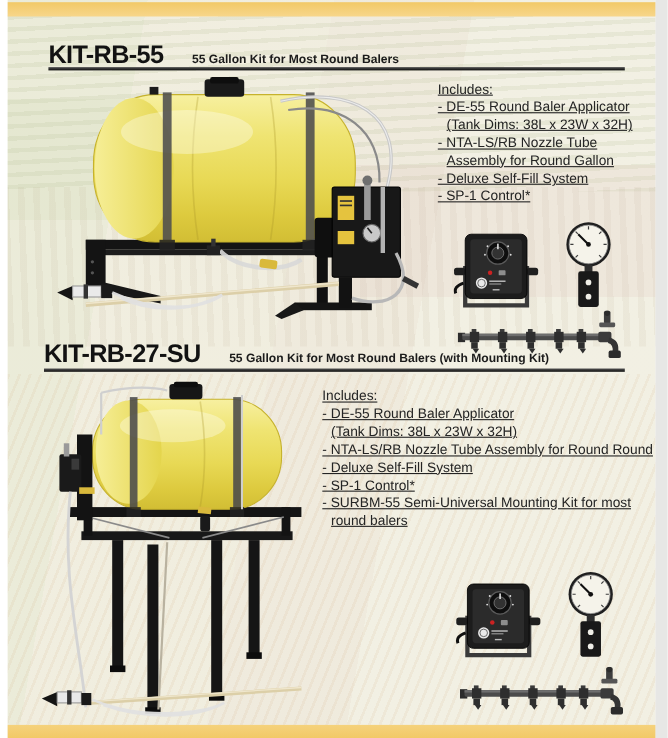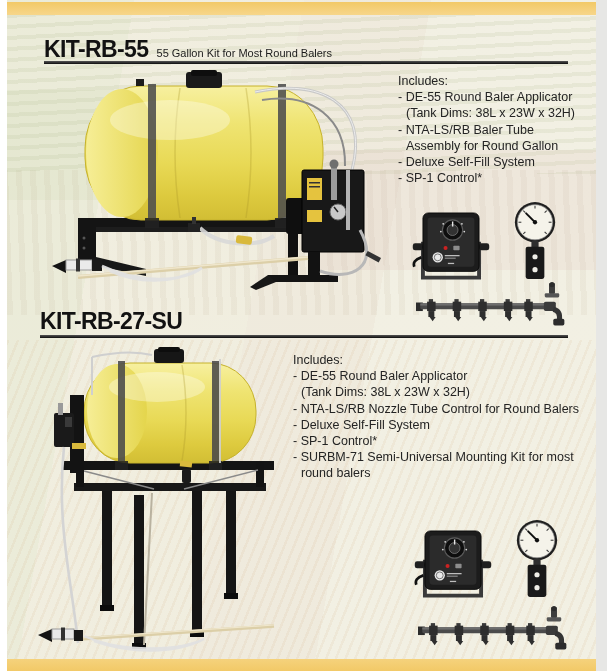--- a/index.html
+++ b/index.html
@@ -22,25 +22,25 @@
   .tex-bot{top:340px;height:319px;background:repeating-linear-gradient(112deg, rgba(205,160,110,0.10) 0 2.5px, rgba(255,255,255,0) 2.5px 9px);}
   .patch-pink{position:absolute;left:52%;top:150px;width:48%;height:120px;background:rgba(219,188,182,0.16);pointer-events:none;}
   .patch-green{position:absolute;left:0;top:90px;width:40%;height:110px;background:rgba(200,214,170,0.16);pointer-events:none;}
 
   .accent-bar{position:absolute;left:0;width:100%;background:#f3cb6c;}
   .accent-top{top:2px;height:13px;background:linear-gradient(#f2c967,#f7d68a);}
   .accent-bottom{top:659px;height:12px;background:linear-gradient(#f5d27c,#f2c967);}
 
   .kit-header{position:absolute;display:flex;align-items:baseline;white-space:nowrap;}
   .kit-title{font-size:23px;font-weight:bold;color:#121212;letter-spacing:-0.6px;}
-  .kit-subtitle{font-size:11px;font-weight:normal;color:#1b1b1b;margin-left:8px;}
+  .kit-subtitle{font-size:11px;font-weight:bold;color:#1b1b1b;margin-left:26px;}
   .rule{position:absolute;height:3px;background:linear-gradient(#555,#0d0d0d);}
 
   .includes{position:absolute;color:#242424;font-size:12.5px;line-height:16.2px;}
-  .includes .line{white-space:nowrap;}
+  .includes .line{white-space:nowrap;text-decoration:underline;}
   .includes .indent{padding-left:8px;}
 
   .illus{position:absolute;}
   .cluster{position:absolute;}
   .cluster .ctrl{position:absolute;left:0;top:6px;}
   .cluster .gaug{position:absolute;left:100px;top:0;}
   .cluster .nozl{position:absolute;left:4px;}
 </style>
 </head>
 <body>
@@ -161,21 +161,21 @@
   <div class="kit-header" style="left:37px;top:36px;">
     <span class="kit-title">KIT-RB-55</span>
     <span class="kit-subtitle">55 Gallon Kit for Most Round Balers</span>
   </div>
   <div class="rule" style="left:37px;top:61px;width:524px;"></div>
 
   <div class="includes" style="left:391px;top:73px;width:200px;">
     <div class="line">Includes:</div>
     <div class="line">- DE-55 Round Baler Applicator</div>
     <div class="line indent">(Tank Dims: 38L x 23W x 32H)</div>
-    <div class="line">- NTA-LS/RB Baler Tube</div>
+    <div class="line">- NTA-LS/RB Nozzle Tube</div>
     <div class="line indent">Assembly for Round Gallon</div>
     <div class="line">- Deluxe Self-Fill System</div>
     <div class="line">- SP-1 Control*</div>
   </div>
 
   <svg class="illus" style="left:43px;top:70px;" width="335" height="237" viewBox="0 0 335 237">
     <g>
       <rect x="28" y="148" width="268" height="9" fill="#141414"></rect>
       <rect x="40" y="157" width="240" height="5" fill="#1d1d1d"></rect>
       <polygon points="28,148 46,148 46,196 28,196" fill="#141414"></polygon>
@@ -245,31 +245,32 @@
     <svg class="gaug" width="46" height="92">
         <use href="#sym-gauge"></use>
       </svg>
     <svg class="nozl" style="top:86px;" width="162" height="47">
         <use href="#sym-nozzlebar"></use>
       </svg>
   </div>
 
   <div class="kit-header" style="left:33px;top:308px;">
     <span class="kit-title">KIT-RB-27-SU</span>
+    <span class="kit-subtitle">55 Gallon Kit for Most Round Balers (with Mounting Kit)</span>
   </div>
   <div class="rule" style="left:33px;top:335px;width:528px;"></div>
 
   <div class="includes" style="left:286px;top:352px;width:305px;">
     <div class="line">Includes:</div>
     <div class="line">- DE-55 Round Baler Applicator</div>
     <div class="line indent">(Tank Dims: 38L x 23W x 32H)</div>
-    <div class="line">- NTA-LS/RB Nozzle Tube Control for Round Balers</div>
+    <div class="line">- NTA-LS/RB Nozzle Tube Assembly for Round Round</div>
     <div class="line">- Deluxe Self-Fill System</div>
     <div class="line">- SP-1 Control*</div>
-    <div class="line">- SURBM-71 Semi-Universal Mounting Kit for most</div>
+    <div class="line">- SURBM-55 Semi-Universal Mounting Kit for most</div>
     <div class="line indent">round balers</div>
   </div>
 
   <svg class="illus" style="left:25px;top:343px;" width="278" height="324" viewBox="0 0 278 324">
     <g>
       <rect x="30" y="118" width="212" height="9" fill="#141414"></rect>
       <rect x="42" y="140" width="192" height="8" fill="#181818"></rect>
       <rect x="44" y="118" width="8" height="26" fill="#131313"></rect>
       <rect x="224" y="118" width="8" height="26" fill="#131313"></rect>
       <line x1="48" y1="127" x2="122" y2="146" stroke="#8a8a8a" stroke-width="1.5"></line>

